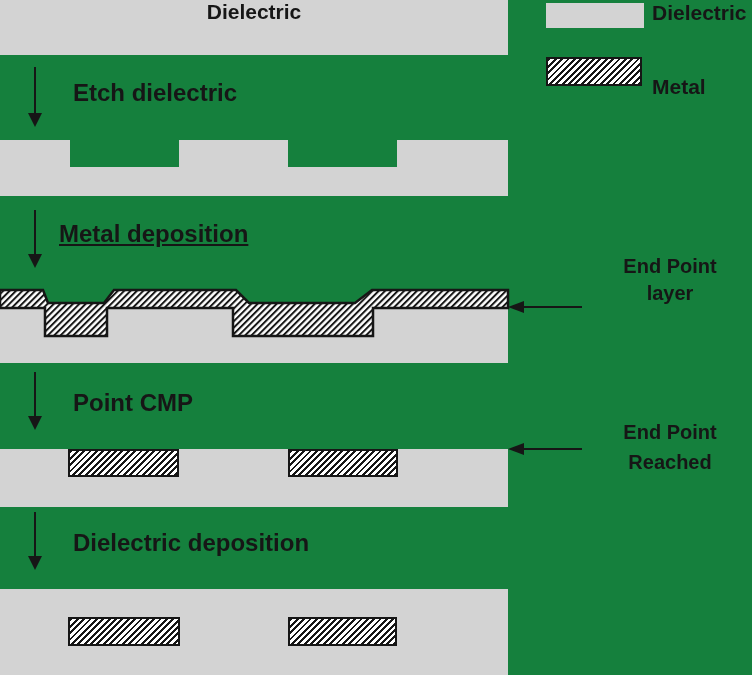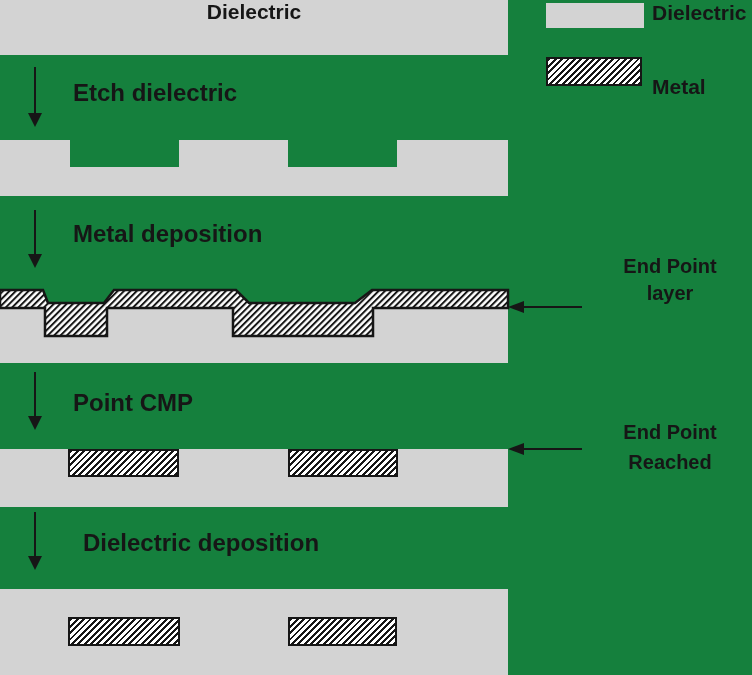--- a/index.html
+++ b/index.html
@@ -66,21 +66,21 @@
 
   <div class="abs gray" style="left:0;top:167px;width:508px;height:29px;"></div>
   <div class="abs gray" style="left:0;top:140px;width:70px;height:28px;"></div>
   <div class="abs gray" style="left:179px;top:140px;width:109px;height:28px;"></div>
   <div class="abs gray" style="left:397px;top:140px;width:111px;height:28px;"></div>
 
   <div class="down-arrow" style="left:28px;top:210px;height:58px;">
     <div class="shaft" style="height:46px;"></div>
     <div class="head"></div>
   </div>
-  <div class="abs step-label" style="left:73px;top:222px;">Metal deposition</div>
+  <div class="abs step-label" style="left:59px;top:222px;text-decoration:underline;">Metal deposition</div>
 
   <svg class="abs" style="left:0;top:285px;" width="515" height="80" viewBox="0 285 515 80">
     <defs>
       <pattern id="hatch" patternUnits="userSpaceOnUse" width="4.5" height="4.5" patternTransform="rotate(45)">
         <rect width="4.5" height="4.5" fill="#ffffff"></rect>
         <rect width="2" height="4.5" fill="#161616"></rect>
       </pattern>
     </defs>
     <path d="M0,308 H45 V336 H107 V308 H233 V336 H373 V308 H508 V363 H0 Z" fill="#d3d3d3"></path>
     <path d="M0,290 H43 L48,303 H104 L114,290 H236 L249,303 H355 L372,290 H508 V308 H373 V336 H233 V308 H107 V336 H45 V308 H0 Z" fill="url(#hatch)" stroke="#161616" stroke-width="2.5"></path>
@@ -93,21 +93,21 @@
   <div class="abs step-label" style="left:73px;top:391px;">Point CMP</div>
 
   <div class="abs gray" style="left:0;top:449px;width:508px;height:58px;"></div>
   <div class="abs hatch" style="left:68px;top:449px;width:111px;height:28px;"></div>
   <div class="abs hatch" style="left:288px;top:449px;width:110px;height:28px;"></div>
 
   <div class="down-arrow" style="left:28px;top:512px;height:58px;">
     <div class="shaft" style="height:46px;"></div>
     <div class="head"></div>
   </div>
-  <div class="abs step-label" style="left:73px;top:531px;margin-left:10px;">Dielectric deposition</div>
+  <div class="abs step-label" style="left:73px;top:531px;">Dielectric deposition</div>
 
   <div class="abs gray" style="left:0;top:589px;width:508px;height:86px;"></div>
   <div class="abs hatch" style="left:68px;top:617px;width:112px;height:29px;"></div>
   <div class="abs hatch" style="left:288px;top:617px;width:109px;height:29px;"></div>
 
   <div>
     <div class="abs gray" style="left:546px;top:3px;width:98px;height:25px;"></div>
     <div class="abs legend-label" style="left:652px;top:0;">Dielectric</div>
     <div class="abs hatch" style="left:546px;top:57px;width:96px;height:29px;"></div>
     <div class="abs legend-label" style="left:652px;top:74px;">Metal</div>

